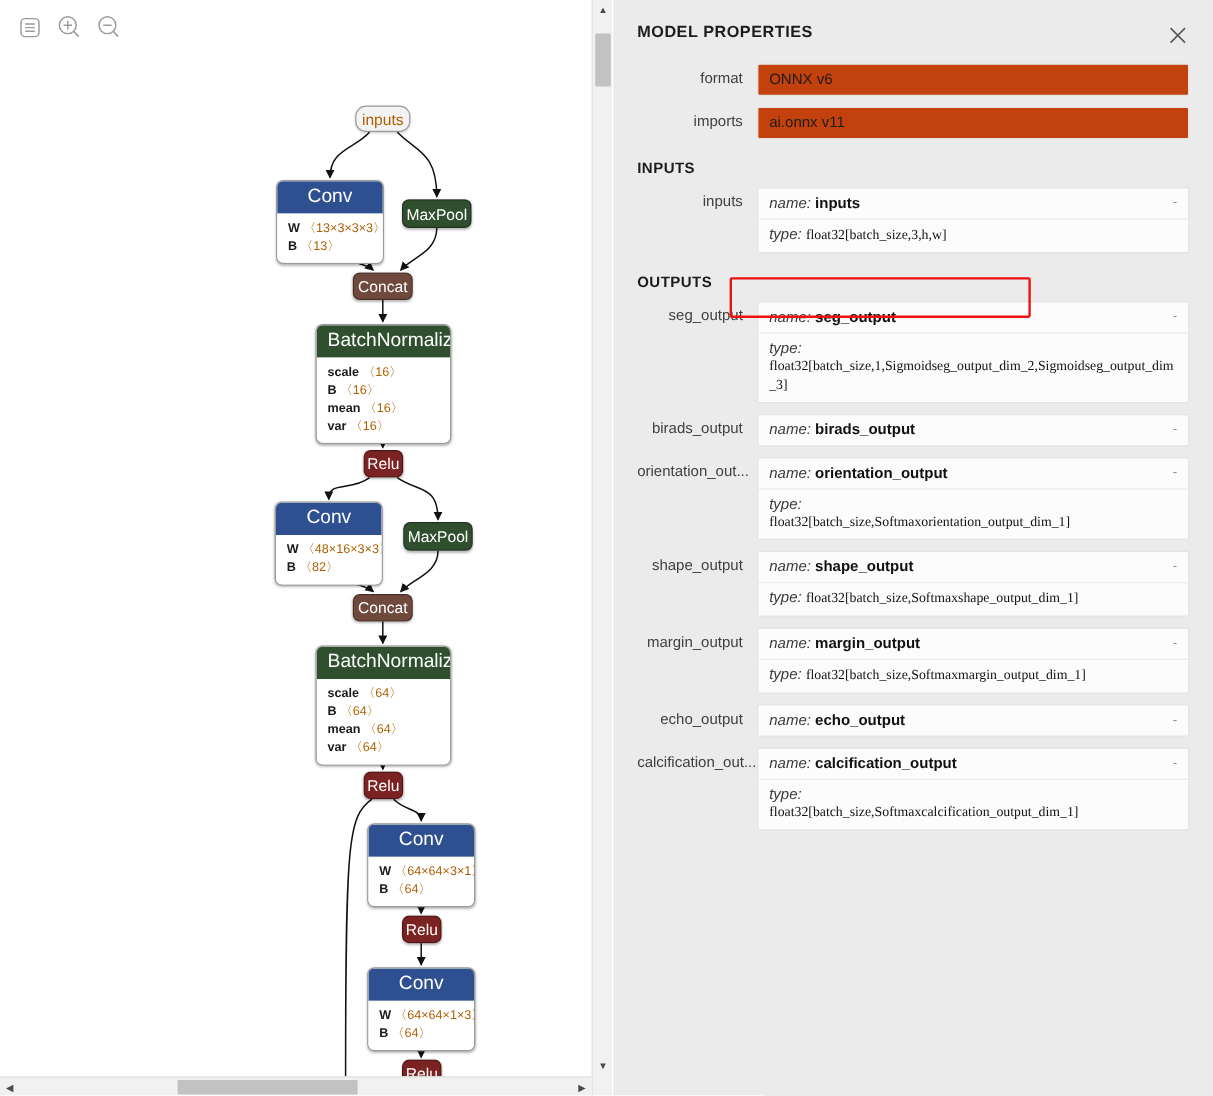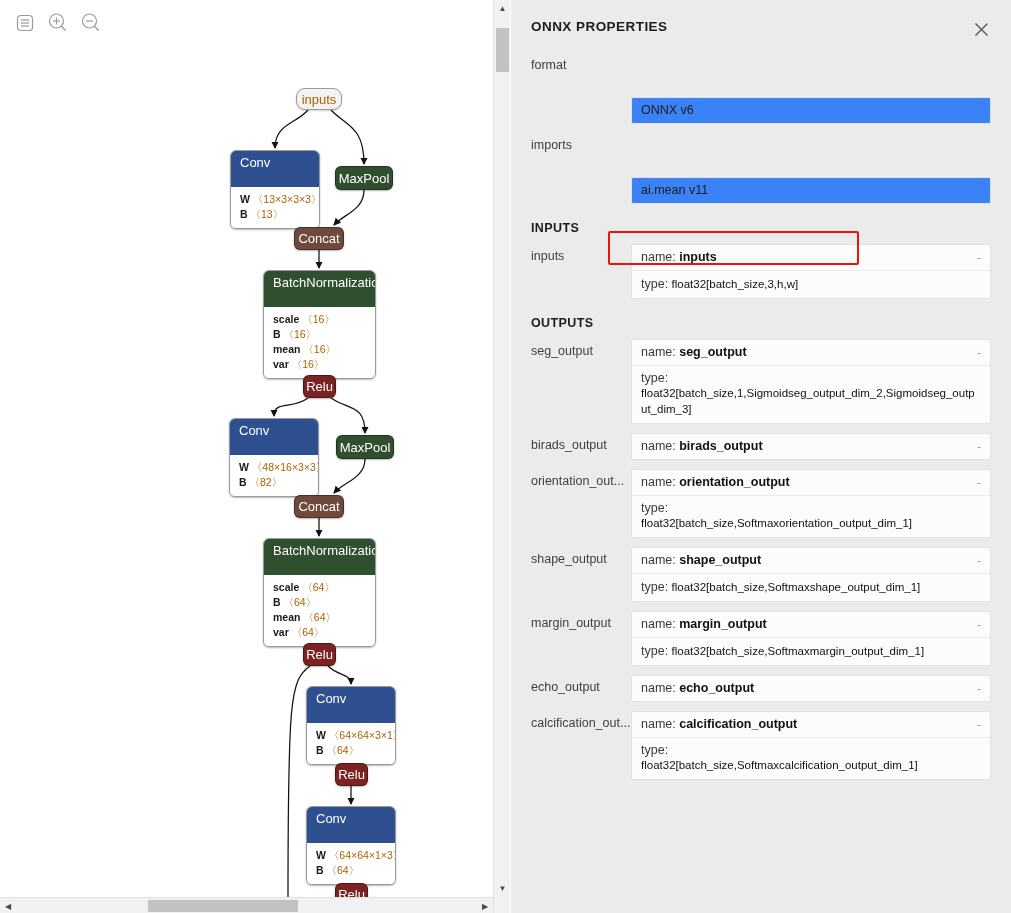--- a/index.html
+++ b/index.html
@@ -52,22 +52,23 @@
   }
   .node-box {
     border-radius: 6px;
     overflow: hidden;
     background: #ffffff;
     border: 1px solid #9a9a9a;
     box-shadow: 0 1px 2px rgba(0,0,0,.28);
   }
   .node-box .hdr {
     color: #ffffff;
-    font-size: 13px;
-    padding: 4px 9px 17px 9px;
+    font-size: 16px;
+    padding: 4px 9px 5px 9px;
+    text-align: center;
   }
   .node-box .attrs {
     padding: 5px 22px 6px 9px;
     background: #ffffff;
   }
   .node-box .attr {
     font-size: 10.5px;
     color: #1a1a1a;
     line-height: 15px;
     white-space: nowrap;
@@ -126,50 +127,49 @@
     font-size: 12.5px; font-weight: bold; color: #1c1c1c;
     letter-spacing: .4px;
     padding: 8px 0 9px 20px;
   }
   .prop-row {
     display: flex; align-items: flex-start;
     padding: 0 20px 9px 20px;
   }
   .prop-label {
     width: 100px; min-width: 100px;
-    padding-right: 12px; padding-top: 5px;
+    text-align: right; padding-right: 12px; padding-top: 5px;
     font-size: 12.5px; color: #3f3f3f;
     overflow: hidden; white-space: nowrap;
   }
   .prop-value {
     flex: 1;
-    background: #3b82f6;
+    background: #c2410c;
     border: 1px solid #e3e3e3;
     border-radius: 2px;
     padding: 5px 9px 6px 9px;
     font-size: 12.5px; color: #1c1c1c;
     min-height: 26px;
-    margin-top: 44px;
   }
   .value-group {
     flex: 1;
     background: #fcfcfc;
     border: 1px solid #e3e3e3;
     border-radius: 2px;
   }
   .vg-row {
     padding: 5px 9px 6px 9px;
     position: relative;
     font-size: 12.5px; color: #1c1c1c;
   }
   .vg-row + .vg-row { border-top: 1px solid #ececec; }
-  .vg-row .lbl { color: #3a3a3a; }
+  .vg-row .lbl { color: #3a3a3a; font-style: italic; }
   .vg-row .nm { font-weight: bold; color: #111111; }
   .vg-row .ty {
-    font-family: Liberation Sans, sans-serif;
+    font-family: Liberation Serif, serif;
     font-size: 11.5px;
     color: #111111;
     word-break: break-all;
     line-height: 16px;
   }
   .vg-row .dash {
     position: absolute; right: 9px; top: 6px;
     color: #8e8e8e; font-size: 11px;
   }
   .vg-row.wrapped .ty-prefix { display: block; color:#3a3a3a; }
@@ -346,37 +346,37 @@
   </div>
 
   <div id="hscroll">
     <div class="sb-arrow-h" style="left:0">◀</div>
     <div id="hthumb"></div>
     <div class="sb-arrow-h" style="right:0">▶</div>
   </div>
 
   <div id="props">
     <div id="props-header">
-      <div id="props-title">ONNX PROPERTIES</div>
+      <div id="props-title">MODEL PROPERTIES</div>
       <div id="close-btn">
         <svg width="15" height="15" viewBox="0 0 15 15">
           <line x1="1.5" y1="1.5" x2="13.5" y2="13.5" stroke="#5a5a5a" stroke-width="1.4"></line>
           <line x1="13.5" y1="1.5" x2="1.5" y2="13.5" stroke="#5a5a5a" stroke-width="1.4"></line>
         </svg>
       </div>
     </div>
 
     <div id="model-props-list">
         <div class="prop-row">
           <div class="prop-label">format</div>
           <div class="prop-value">ONNX v6</div>
         </div>
         <div class="prop-row">
           <div class="prop-label">imports</div>
-          <div class="prop-value">ai.mean v11</div>
+          <div class="prop-value">ai.onnx v11</div>
         </div>
       </div>
 
     <div class="section-head">INPUTS</div>
     <div id="inputs-list">
         <div class="prop-row">
           <div class="prop-label">inputs</div>
           <div class="value-group">
             <div class="vg-row"><span class="lbl">name: </span><span class="nm">inputs</span><span class="dash">-</span></div>
             <div class="vg-row"><span class="lbl ty-prefix">type: </span><span class="ty">float32[batch_size,3,h,w]</span></div>

